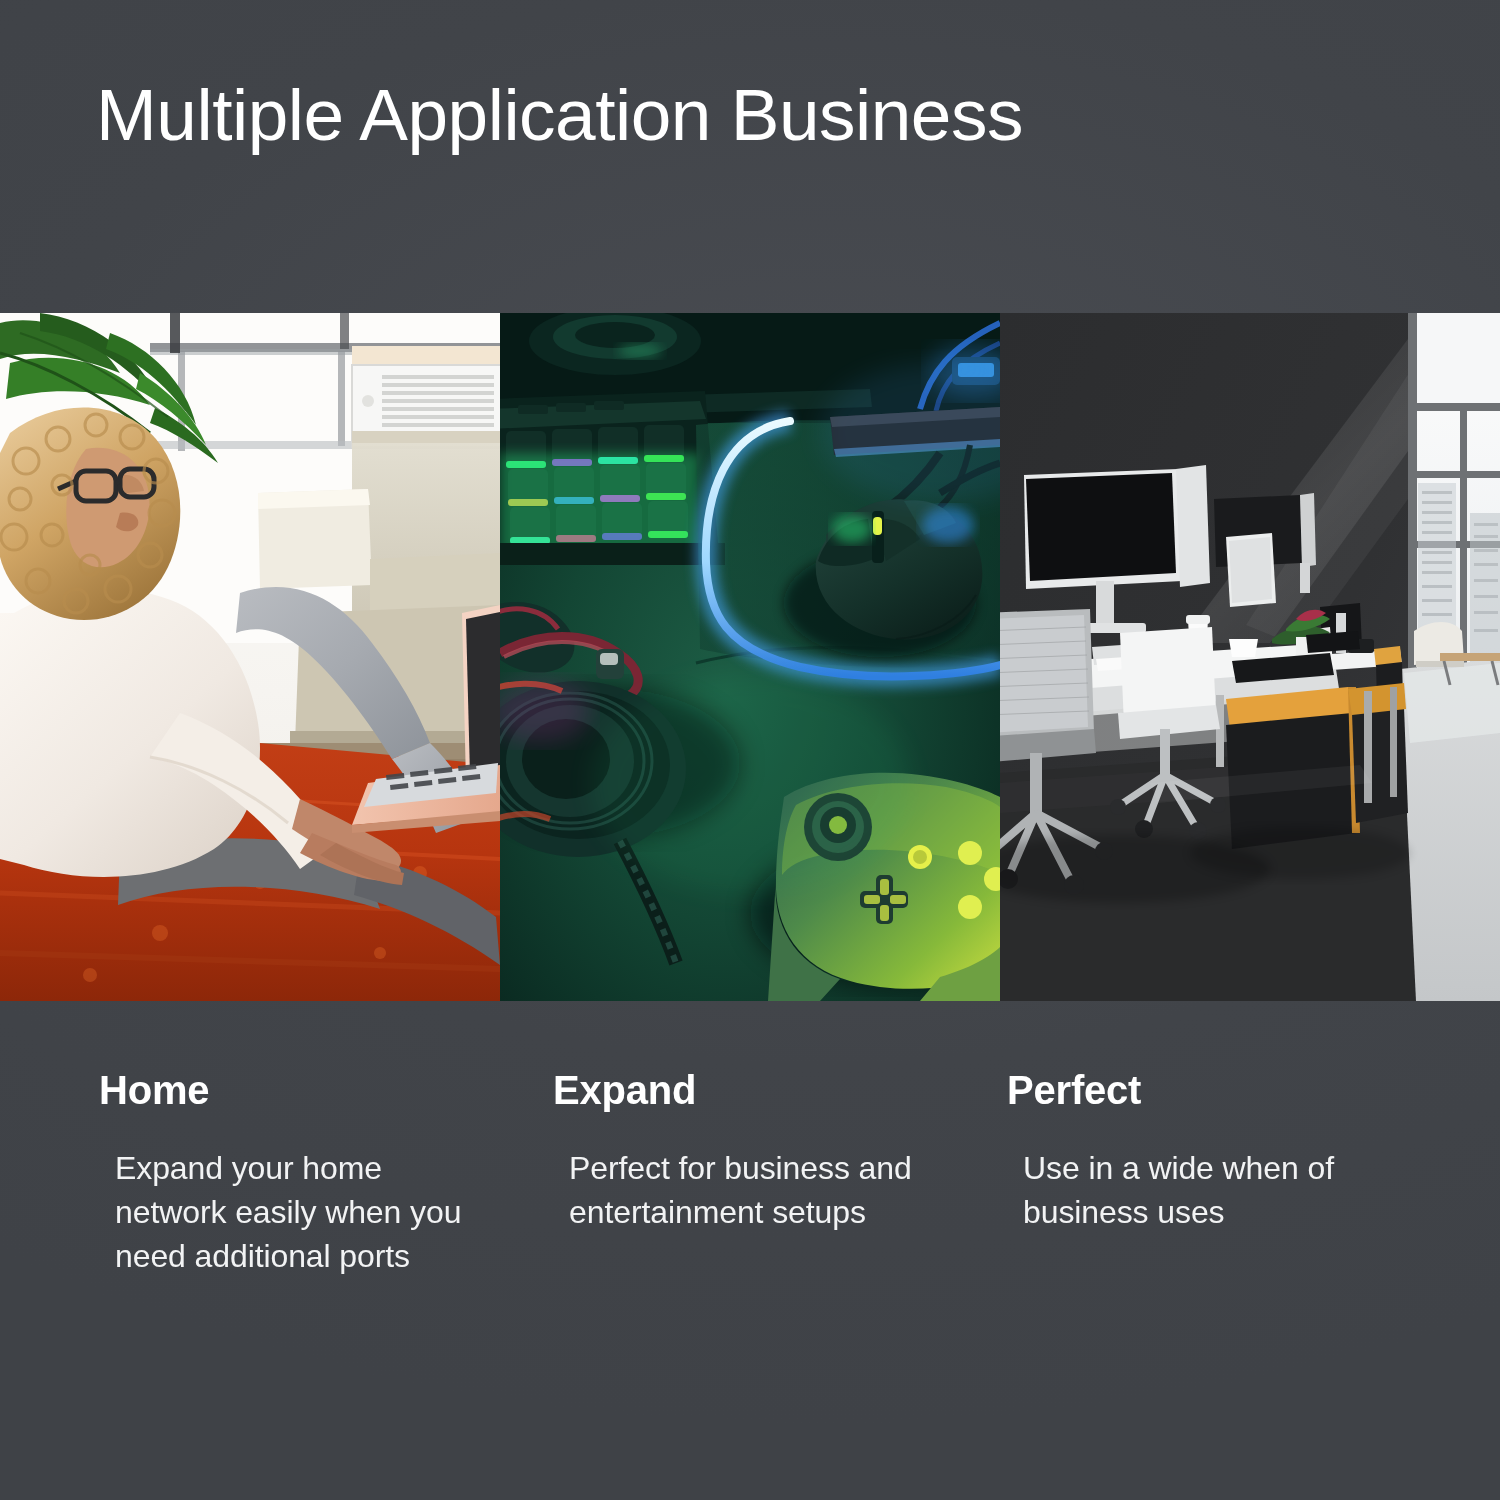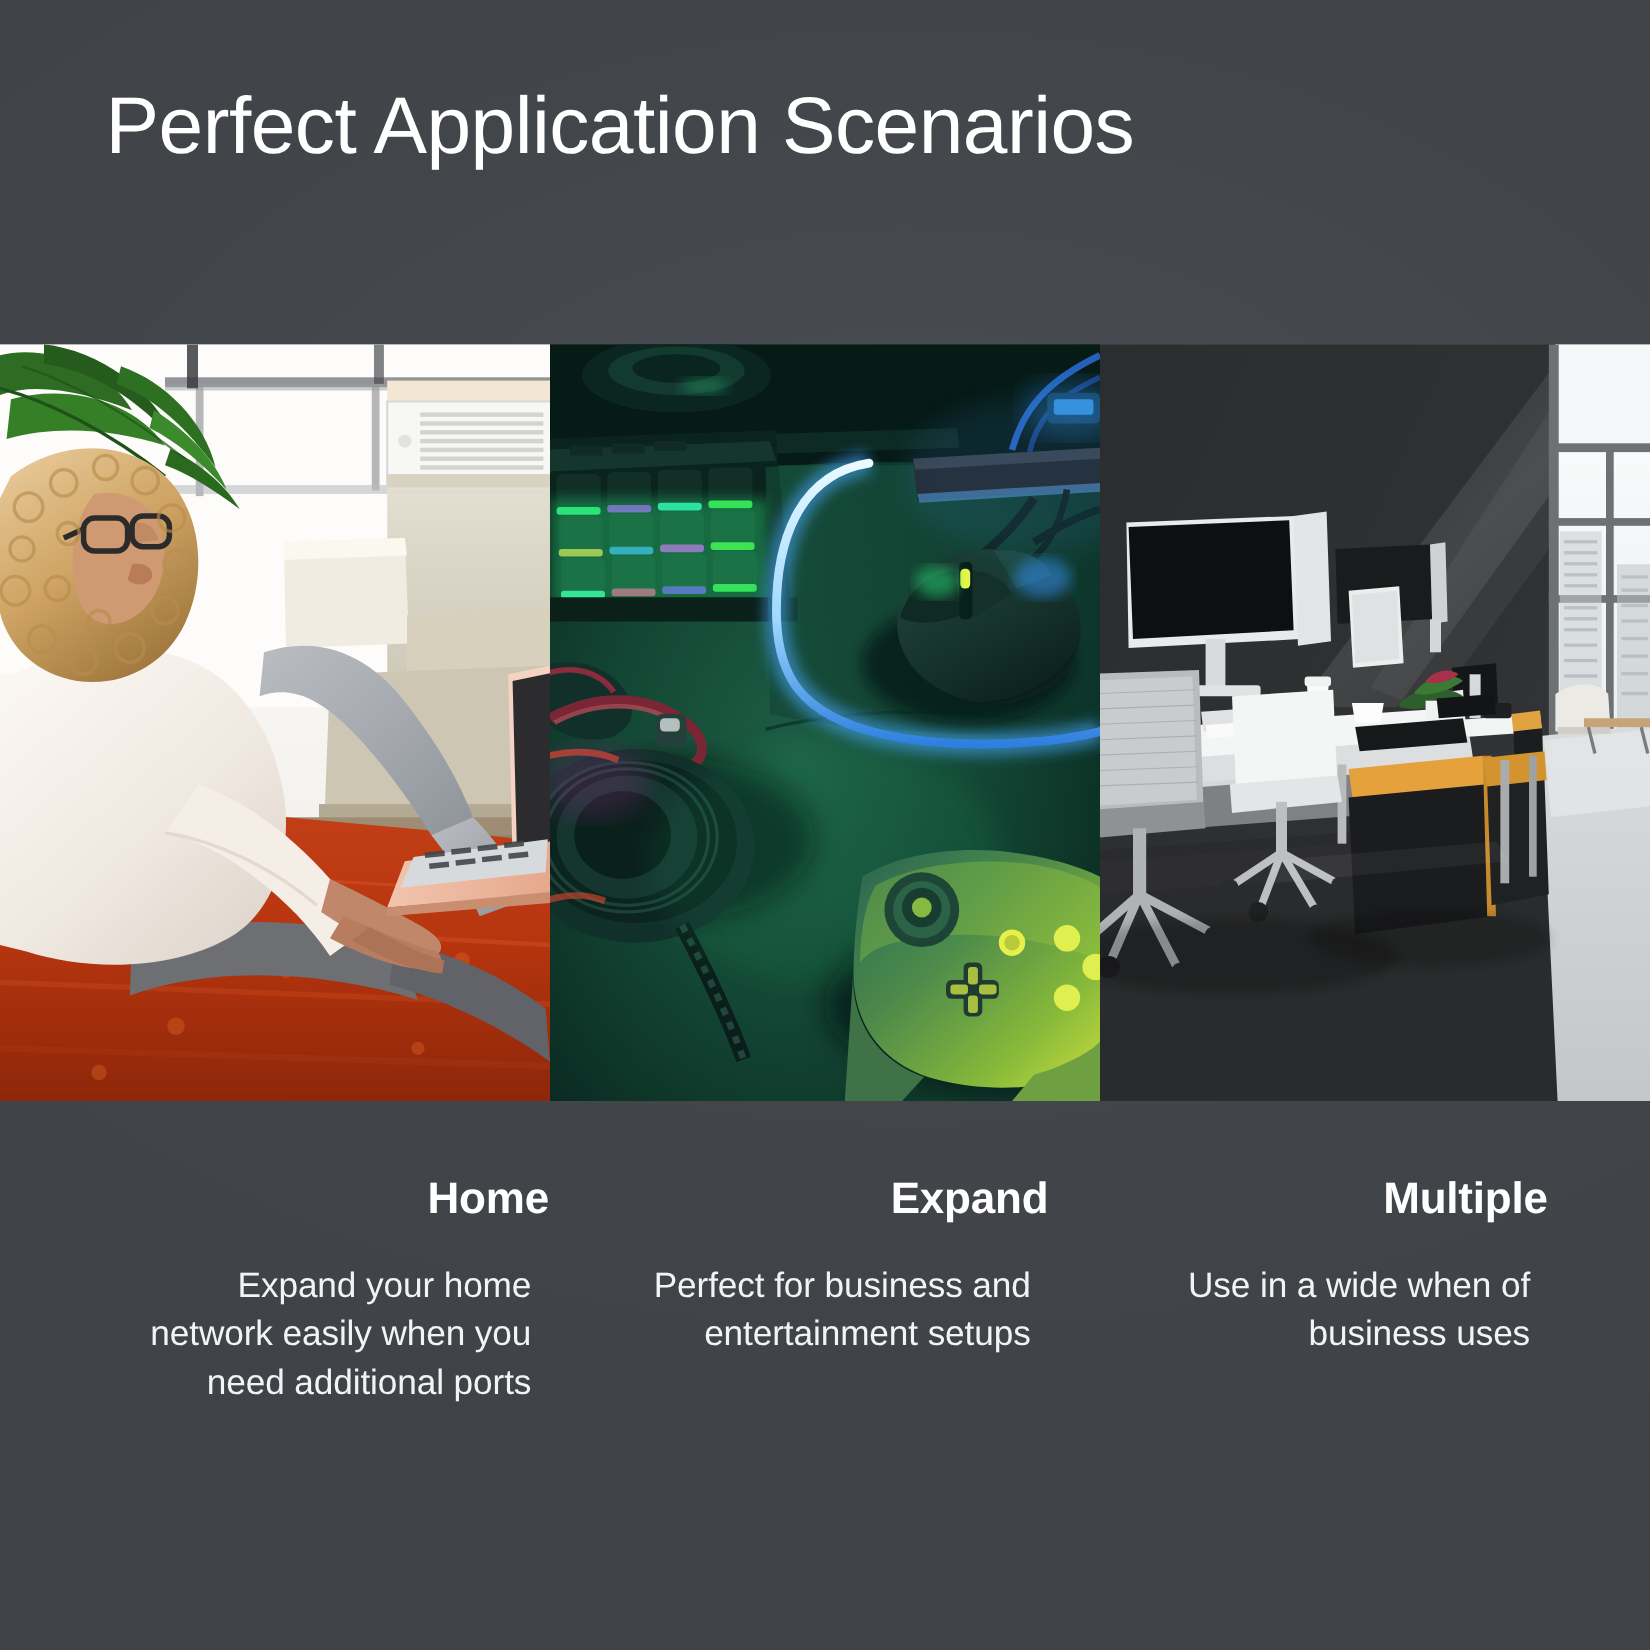--- a/index.html
+++ b/index.html
@@ -64,21 +64,20 @@
     height: 688px;
   }
 
   
   .captions {
     position: absolute;
     left: 0;
     top: 1001px;
     width: 1500px;
     height: 499px;
-    text-align: right;
   }
   .caption-col {
     position: absolute;
     top: 68px;
     width: 400px;
   }
   .caption-col.c0 { left: 99px; }
   .caption-col.c1 { left: 553px; }
   .caption-col.c2 { left: 1007px; }
 
@@ -98,21 +97,21 @@
     margin: 16px;
     letter-spacing: -0.1px;
   }
 </style>
 </head>
 <body>
 
 <div class="page">
 
   <div class="title-zone">
-    <div class="page-title">Perfect Application Scenarios</div>
+    <div class="page-title">Multiple Application Business</div>
   </div>
 
   <div class="image-strip">
 
     <div class="panel">
       <svg viewBox="0 0 500 688" preserveAspectRatio="xMidYMid slice">
         <defs>
           <linearGradient id="h-win" x1="0" y1="0" x2="0" y2="1">
             <stop offset="0%" stop-color="#fefdfb"></stop>
             <stop offset="55%" stop-color="#f6f4f0"></stop>
@@ -636,18 +635,18 @@
       <div class="caption-heading">Home</div>
       <div class="caption-body">Expand your home network easily when you need additional ports</div>
     </div>
 
     <div class="caption-col c1">
       <div class="caption-heading">Expand</div>
       <div class="caption-body">Perfect for business and entertainment setups</div>
     </div>
 
     <div class="caption-col c2">
-      <div class="caption-heading">Multiple</div>
+      <div class="caption-heading">Perfect</div>
       <div class="caption-body">Use in a wide when of business uses</div>
     </div>
   </div>
 
 </div>
 
 </body></html>

